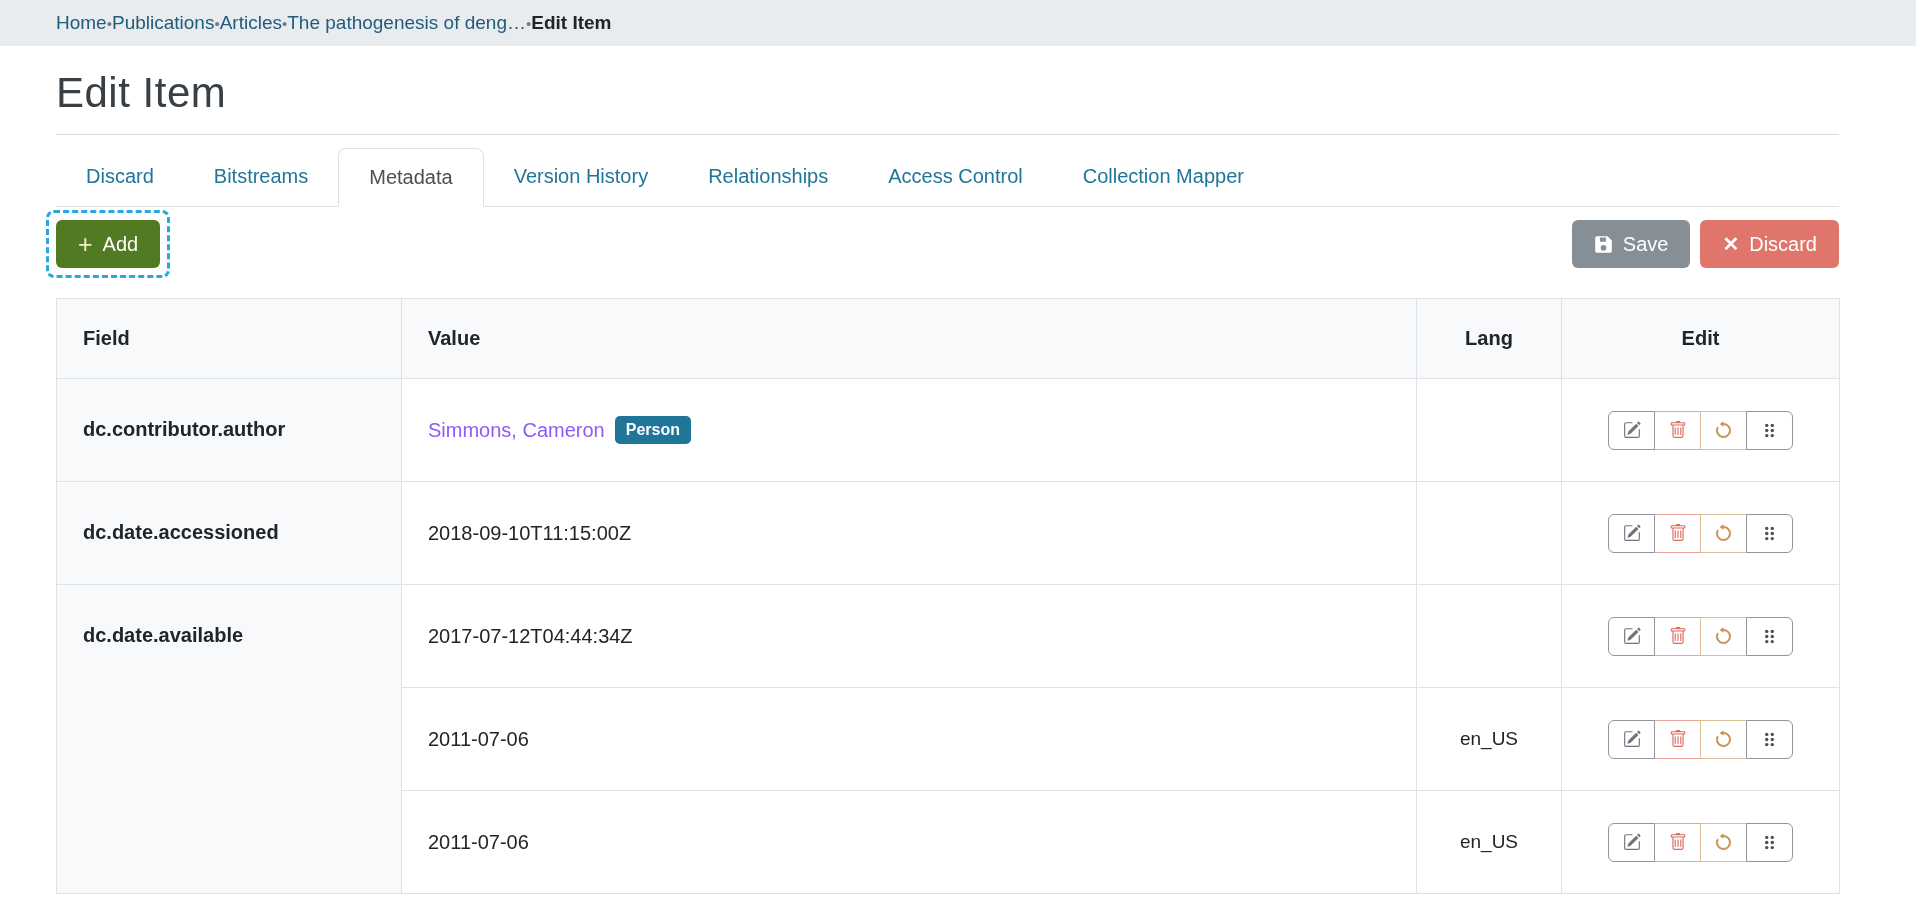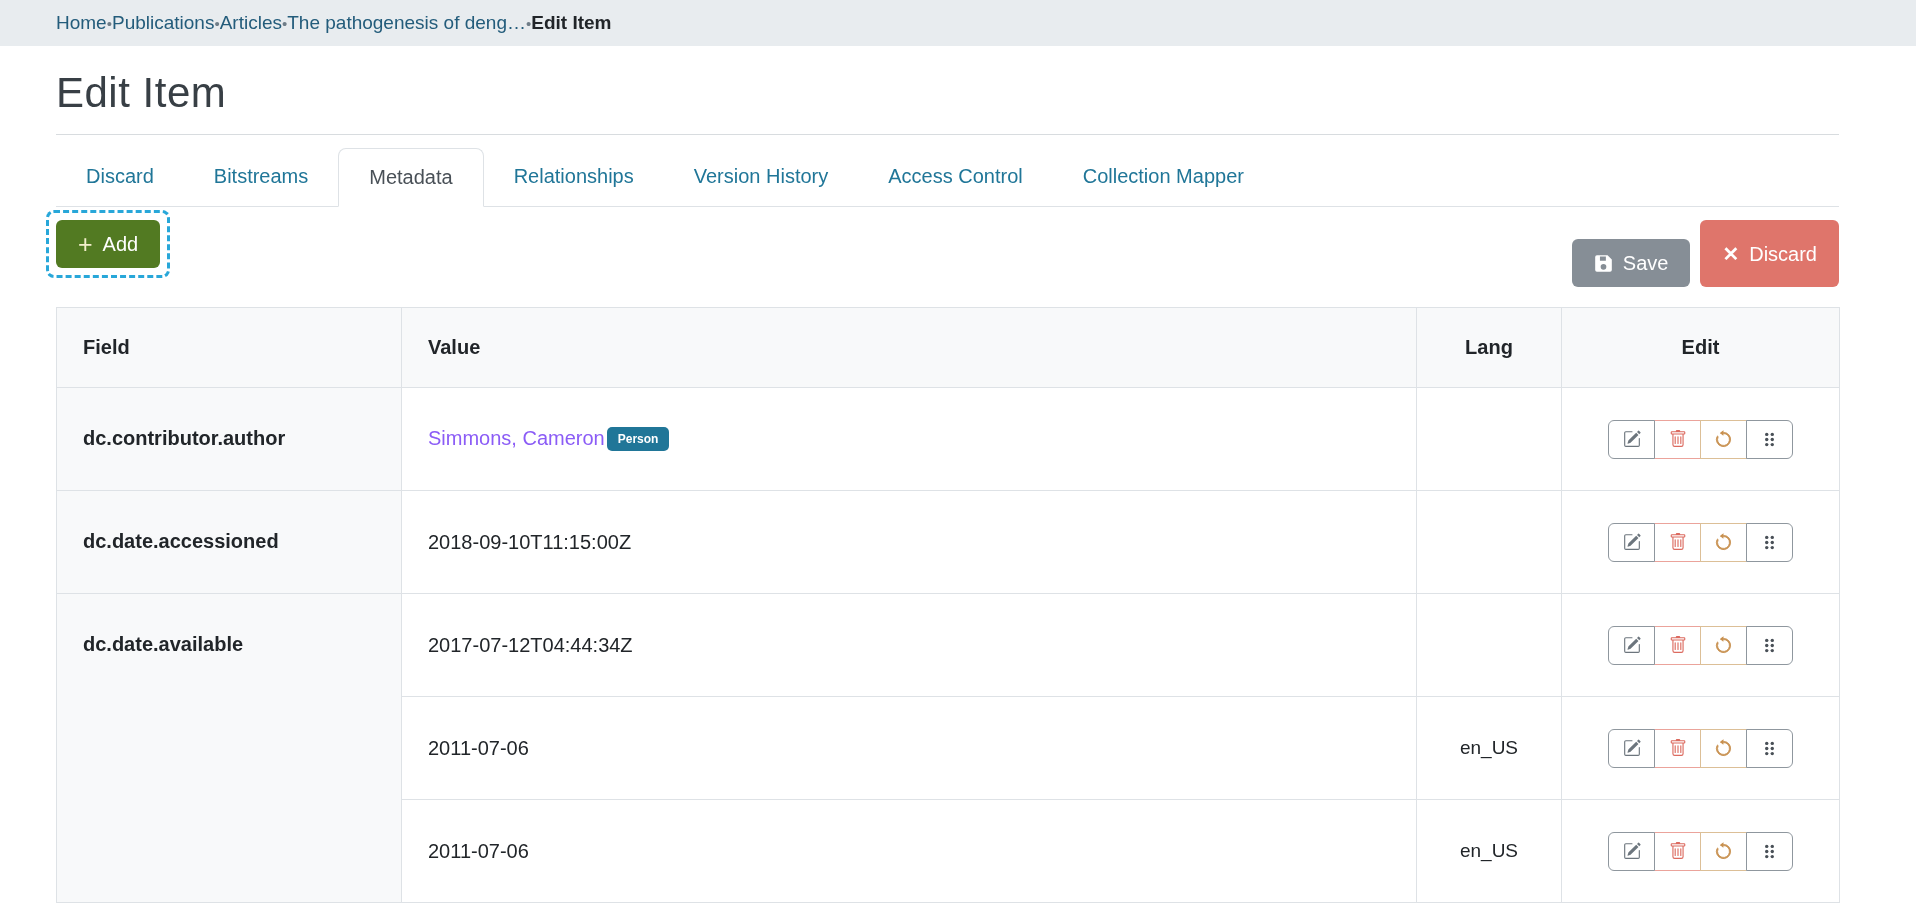--- a/index.html
+++ b/index.html
@@ -44,21 +44,21 @@
     font-size: 20px; font-family: inherit; padding: 14px 22px; cursor: pointer;
     line-height: 1;
   }
   .btn-add { background: #527a22; }
   .btn-add .plus { font-size: 25px; line-height: 18px; color: #f3eecb; font-weight: 400; }
   .focus-ring {
     display: inline-block; border: 3px dashed #28a7d9;
     border-radius: 8px; padding: 7px; margin: -10px 0 0 -10px;
   }
   .toolbar-right { display: flex; gap: 10px; }
-  .btn-save { background: #868e96; margin-top: 19px; }
+  .btn-save { background: #868e96; }
   .btn-discard { background: #df756b; }
   .btn svg { display: block; }
   .x-glyph { font-size: 20px; font-weight: 700; line-height: 18px; }
 
   
   table.meta-table {
     margin-top: 20px; width: 100%; border-collapse: collapse; table-layout: fixed;
   }
   .meta-table th, .meta-table td { border: 1px solid #dee2e6; }
   .meta-table thead th {
@@ -68,22 +68,22 @@
   .meta-table thead th.center { text-align: center; padding: 12px; }
   td.field-cell {
     background: #f8f9fa; font-weight: 700; font-size: 20px;
     vertical-align: top; padding: 39px 26px 0 26px;
   }
   td.value-cell { height: 103px; vertical-align: middle; padding: 0 26px; font-size: 20px; background: #fff; }
   td.lang-cell { text-align: center; font-size: 19px; background: #fff; }
   td.edit-cell { text-align: center; background: #fff; }
   .value-link { color: #8b5cf6; text-decoration: none; cursor: pointer; }
   .badge-person {
-    display: inline-block; margin-left: 2px; background: #207698; color: #fff;
-    font-size: 12px; font-weight: 700; padding: 5px 11px; border-radius: 5px;
+    display: inline-block; margin-left: 10px; background: #207698; color: #fff;
+    font-size: 16px; font-weight: 700; padding: 5px 11px; border-radius: 5px;
     vertical-align: 2px;
   }
 
   
   .btn-group { display: inline-flex; vertical-align: middle; }
   .act-btn {
     width: 47px; height: 39px; background: #fff;
     display: inline-flex; align-items: center; justify-content: center;
     border: 1px solid #8f979e; cursor: pointer; margin-left: -1px; padding: 0;
   }
@@ -111,22 +111,22 @@
   </nav>
 
 <div class="container">
   <h1 class="page-title">Edit Item</h1>
   <hr class="title-divider">
 
   <ul class="tabs" id="tabs">
       <li class="tab">Discard</li>
       <li class="tab">Bitstreams</li>
       <li class="tab active">Metadata</li>
+      <li class="tab">Version History</li>
       <li class="tab">Relationships</li>
-      <li class="tab">Version History</li>
       <li class="tab">Access Control</li>
       <li class="tab">Collection Mapper</li>
     </ul>
 
   <div class="toolbar">
     <span class="focus-ring">
       <button class="btn btn-add">
         <span class="plus">+</span>
         <span>Add</span>
       </button>

